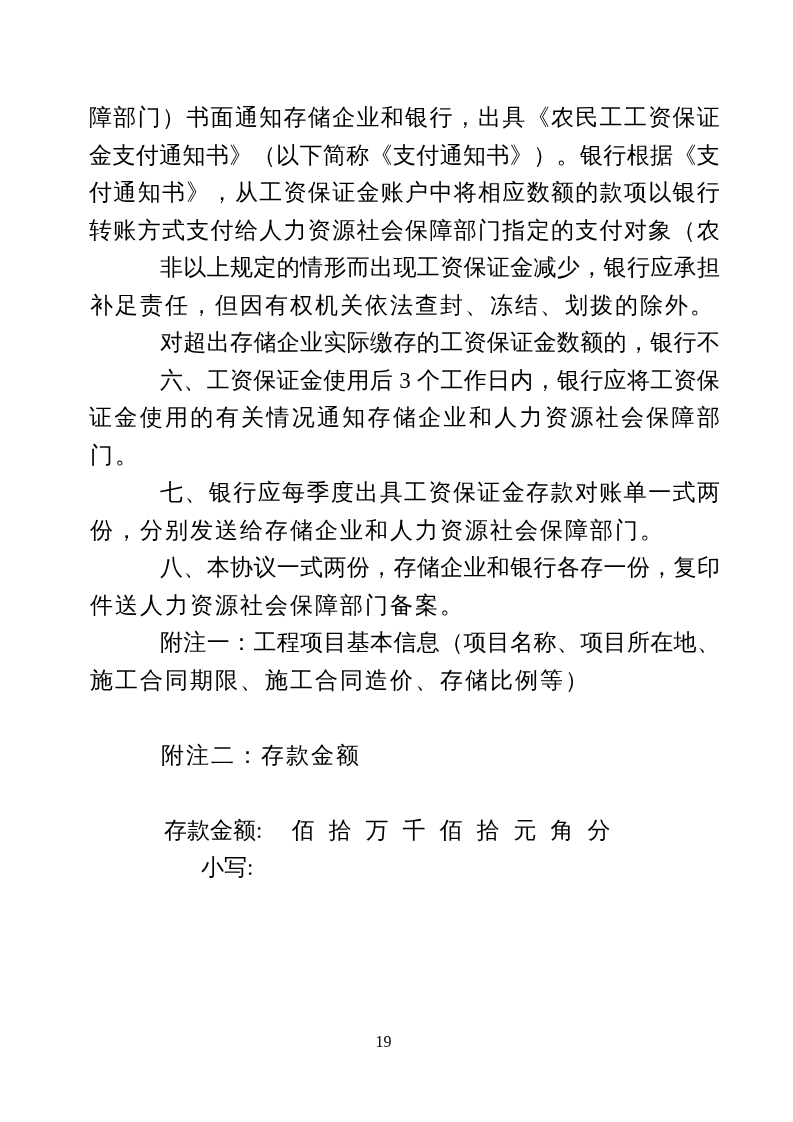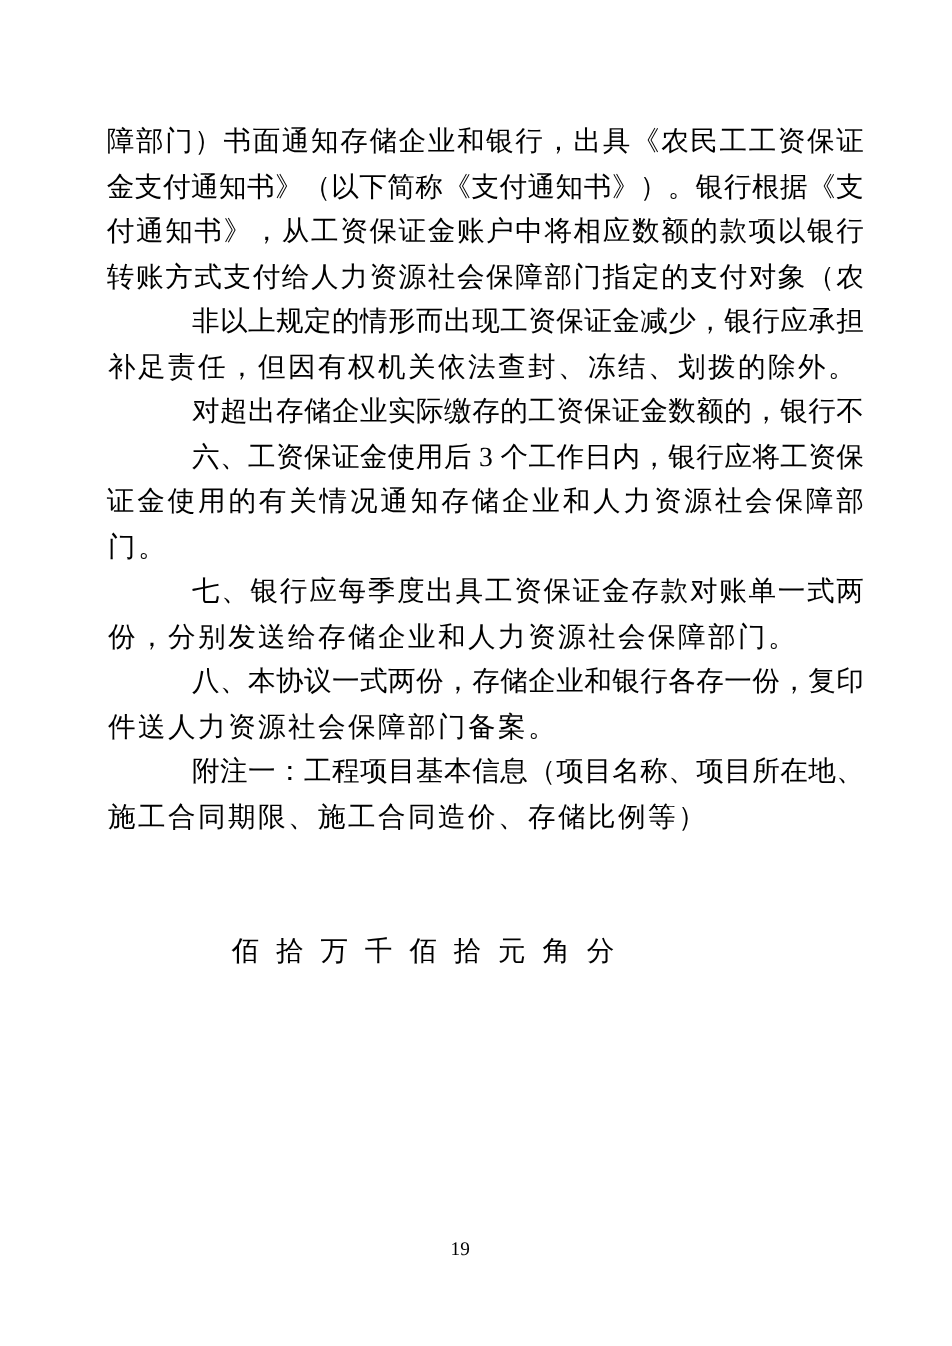--- a/index.html
+++ b/index.html
@@ -378,32 +378,36 @@
           <span class="ch">、</span>
           <span class="ch">项</span>
           <span class="ch">目</span>
           <span class="ch">所</span>
           <span class="ch">在</span>
           <span class="ch">地</span>
           <span class="ch">、</span>
         </div>
         <div class="line end"><span class="ch">施</span><span class="ch">工</span><span class="ch">合</span><span class="ch">同</span><span class="ch">期</span><span class="ch">限</span><span class="ch">、</span><span class="ch">施</span><span class="ch">工</span><span class="ch">合</span><span class="ch">同</span><span class="ch">造</span><span class="ch">价</span><span class="ch">、</span><span class="ch">存</span><span class="ch">储</span><span class="ch">比</span><span class="ch">例</span><span class="ch">等</span><span class="ch">）</span></div>
         <div class="line end"></div>
+        <div class="line end ind"><span class="ch">附</span><span class="ch">注</span><span class="ch">二</span><span class="ch">：</span><span class="ch">存</span><span class="ch">款</span><span class="ch">金</span><span class="ch">额</span></div>
         <div class="line end"></div>
       </div>
     <div class="amount-row">
-      <span class="units">
+      <span class="amt-label">存款金额:</span><span class="units">
           <span class="unit">佰</span>
           <span class="unit">拾</span>
           <span class="unit">万</span>
           <span class="unit">千</span>
           <span class="unit">佰</span>
           <span class="unit">拾</span>
           <span class="unit">元</span>
           <span class="unit">角</span>
           <span class="unit">分</span>
         </span>
     </div>
+    <div class="lowercase-row">
+      <span>小写:</span>
+    </div>
   </div>
   <div class="footer">
     <span>19</span>
   </div>
 </div>
 
 </body></html>

